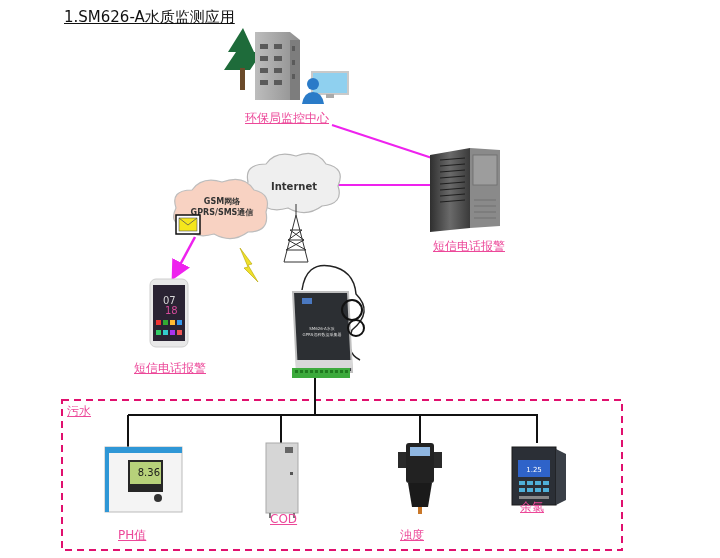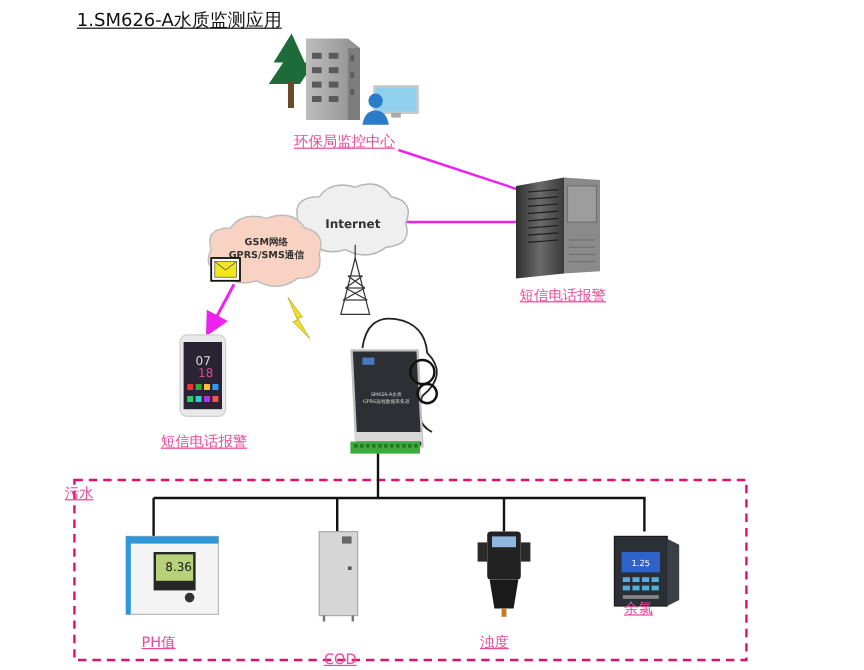--- a/index.html
+++ b/index.html
@@ -220,17 +220,17 @@
       <rect x="535" y="488" width="6" height="4"></rect>
         <rect x="543" y="488" width="6" height="4"></rect>
     </g>
     <rect x="519" y="496" width="30" height="3" fill="#888"></rect>
   </g>
 </svg>
 
 <div class="abs label" style="left:245px; top:110px;">环保局监控中心</div>
 <div class="abs label" style="left:433px; top:238px;">短信电话报警</div>
 <div class="abs label" style="left:134px; top:360px;">短信电话报警</div>
-<div class="abs label" style="left:54px; top:403px;">污水</div>
+<div class="abs label" style="left:67px; top:403px;">污水</div>
 <div class="abs label" style="left:118px; top:527px;">PH值</div>
-<div class="abs label" style="left:270px; top:542px;">COD</div>
+<div class="abs label" style="left:270px; top:512px;">COD</div>
 <div class="abs label" style="left:400px; top:527px;">浊度</div>
 <div class="abs label" style="left:520px; top:499px;">余氯</div>
 
 </body></html>

